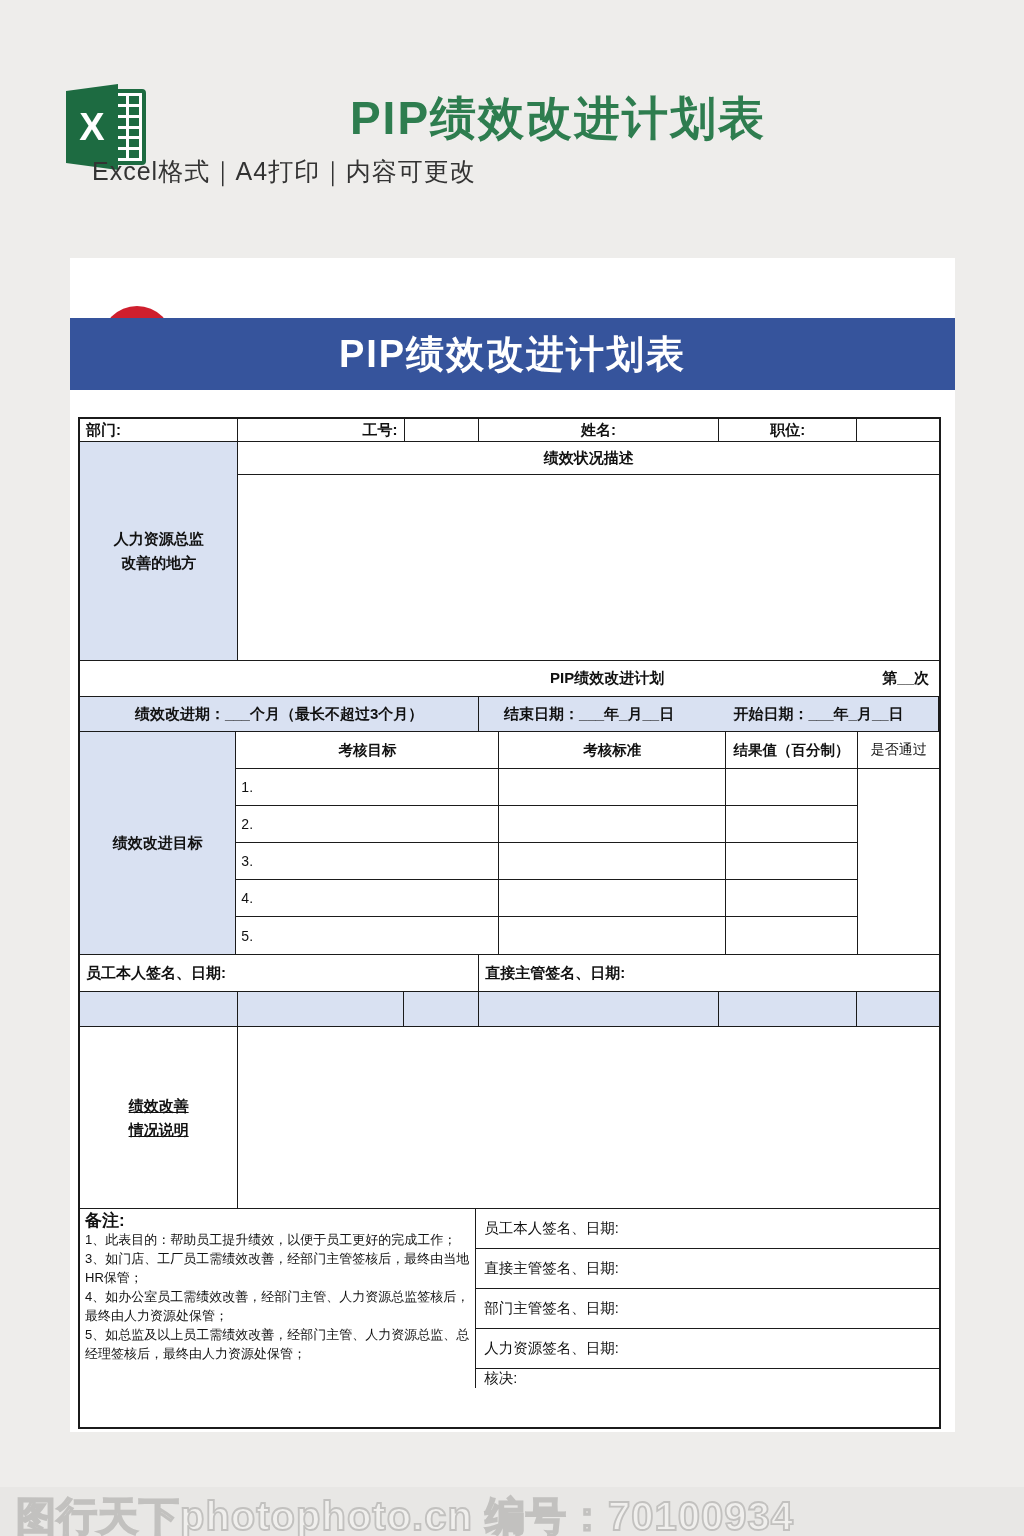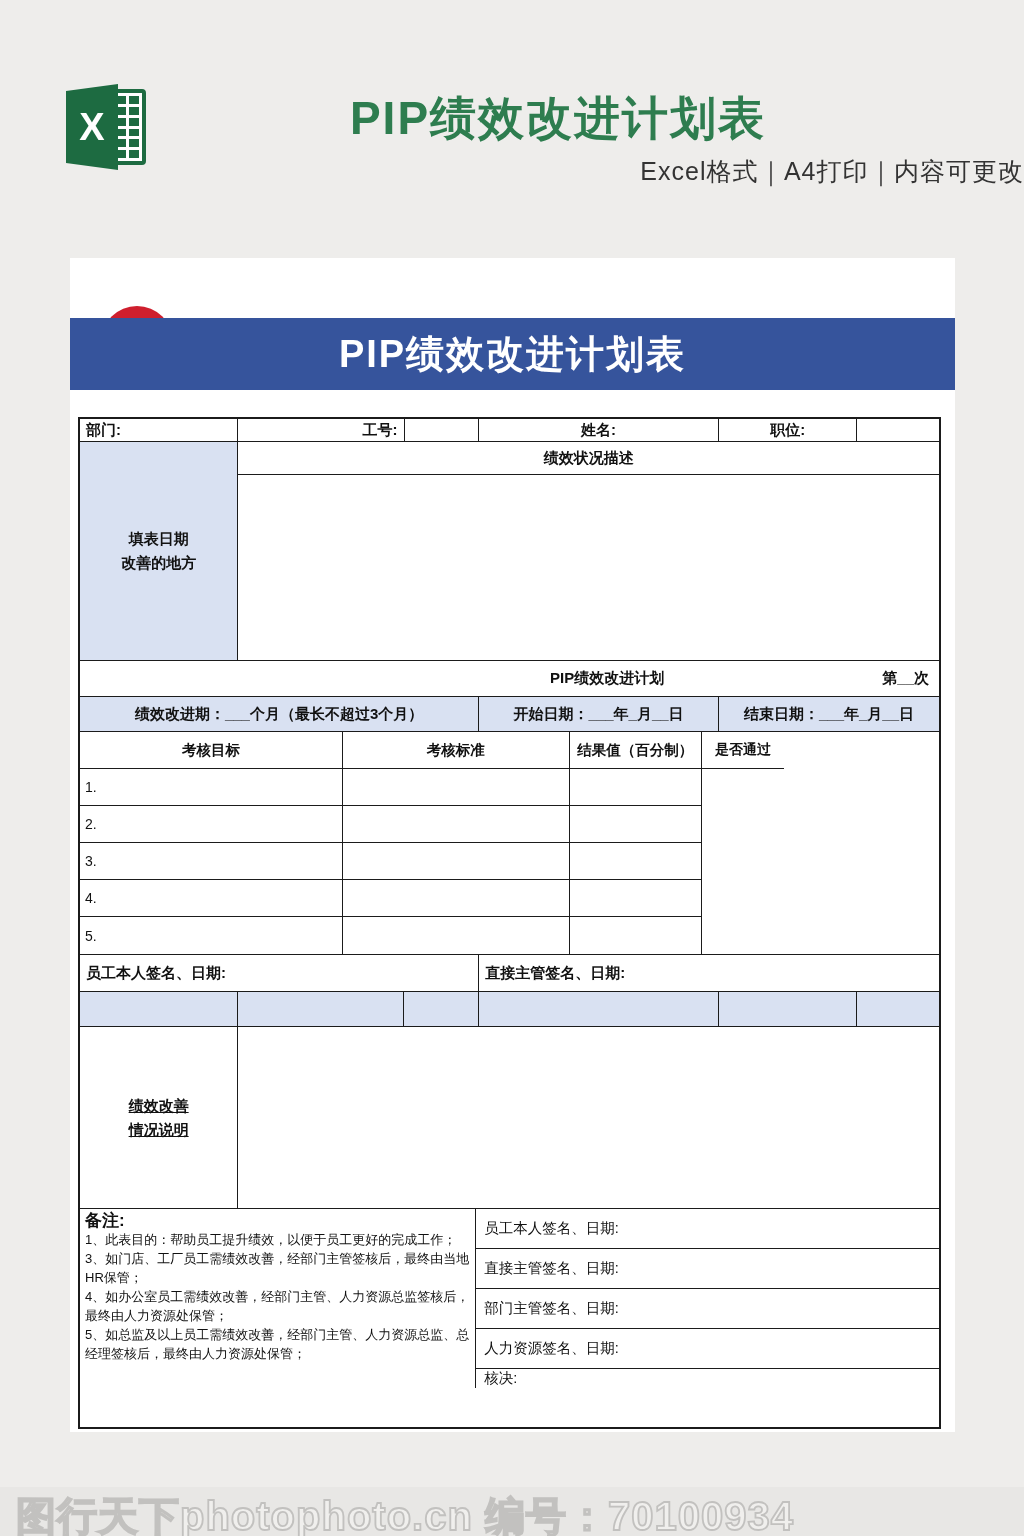--- a/index.html
+++ b/index.html
@@ -24,21 +24,21 @@
     background:#1d6b41;
     clip-path:polygon(0 8%,100% 0,100% 100%,0 92%);
     display:flex;align-items:center;justify-content:center;
   }
   .xl-front span{color:#fff;font-size:38px;font-weight:bold;line-height:1;}
   .hero-title{
     position:absolute;left:0;right:0;top:88px;text-align:center;padding-left:92px;
     font-size:46px;font-weight:bold;color:#2e7d4f;letter-spacing:2px;
   }
   .hero-sub{
-    position:absolute;left:8px;right:0;top:155px;text-align:right;padding-left:92px;
+    position:absolute;left:0;right:0;top:155px;text-align:left;padding-left:92px;
     font-size:25px;color:#333;letter-spacing:1px;
   }
   
   .card{
     position:absolute;left:70px;top:258px;width:885px;height:1174px;
     background:#ffffff;overflow:hidden;
   }
   .deco-circle{
     position:absolute;left:31px;top:48px;width:72px;height:72px;border-radius:50%;
     background:#cf1f2e;z-index:1;
@@ -91,21 +91,21 @@
   .r5 .side{width:159px;}
   .r5 .main{width:622px;display:flex;flex-direction:column;border-right:1.5px solid #1b1b1b;}
   .g-head{height:37px;display:flex;border-bottom:1.5px solid #1b1b1b;}
   .g-row{height:37px;display:flex;border-bottom:1.5px solid #1b1b1b;}
   .g-row:last-child{border-bottom:none;}
   .g-c1{width:280px;border-right:1.5px solid #1b1b1b;display:flex;align-items:center;}
   .g-c2{width:241px;border-right:1.5px solid #1b1b1b;display:flex;align-items:center;}
   .g-c3{width:140px;display:flex;align-items:center;}
   .g-num{padding-left:5px;font-size:14px;}
   .r5 .pass{width:82px;display:flex;flex-direction:column;}
-  .pass-head{height:37px;border-bottom:1.5px solid #1b1b1b;display:flex;align-items:center;justify-content:center;font-weight:bold;font-size:14px;}
+  .pass-head{height:37px;border-bottom:1.5px solid #1b1b1b;display:flex;align-items:center;justify-content:center;font-weight:normal;font-size:14px;}
   .pass-body{flex:1;}
   
   .r6{height:37px;}
   .r6 .c1{width:401px;} .r6 .c2{width:462px;}
   .r6 .cell{font-weight:bold;font-size:15px;}
   
   .r7{height:35px;}
   .r7 .c1{width:159px;} .r7 .c2{width:167px;} .r7 .c3{width:75px;}
   .r7 .c4{width:241px;} .r7 .c5{width:139px;} .r7 .c6{width:82px;}
   
@@ -176,40 +176,41 @@
     <div class="row r1">
       <div class="cell c1 bold lft">部门:</div>
       <div class="cell c2 bold rgt">工号:</div>
       <div class="cell c3"></div>
       <div class="cell c4 bold ctr">姓名:</div>
       <div class="cell c5 bold ctr">职位:</div>
       <div class="cell c6 last"></div>
     </div>
 
     <div class="row r2">
-      <div class="cell side blue bold ctr pre">填表日期
+      <div class="cell side blue bold ctr pre">人力资源总监
 改善的地方</div>
       <div class="cell main last" style="display:flex;flex-direction:column;align-items:stretch;">
         <div class="desc-head bold">绩效状况描述</div>
         <div class="desc-body"></div>
       </div>
     </div>
 
     <div class="row r3">
       <span class="bold pip-t">PIP绩效改进计划</span>
       <span class="bold pip-n">第__次</span>
     </div>
 
     <div class="row r4 blue">
       <div class="cell c1 bold ctr">绩效改进期：___个月（最长不超过3个月）</div>
+      <div class="cell c3 bold ctr last">结束日期：___年_月__日</div>
       <div class="cell c2 bold ctr">开始日期：___年_月__日</div>
-      <div class="cell c3 bold ctr last">结束日期：___年_月__日</div>
     </div>
 
     <div class="row r5">
+      <div class="cell side blue bold ctr">绩效改进目标</div>
       <div class="main">
         <div class="g-head">
           <div class="g-c1 hd">考核目标</div>
           <div class="g-c2 hd">考核标准</div>
           <div class="g-c3 hd">结果值（百分制）</div>
         </div>
         <div class="g-row">
           <div class="g-c1">
               <span class="g-num">1.</span>
             </div>

